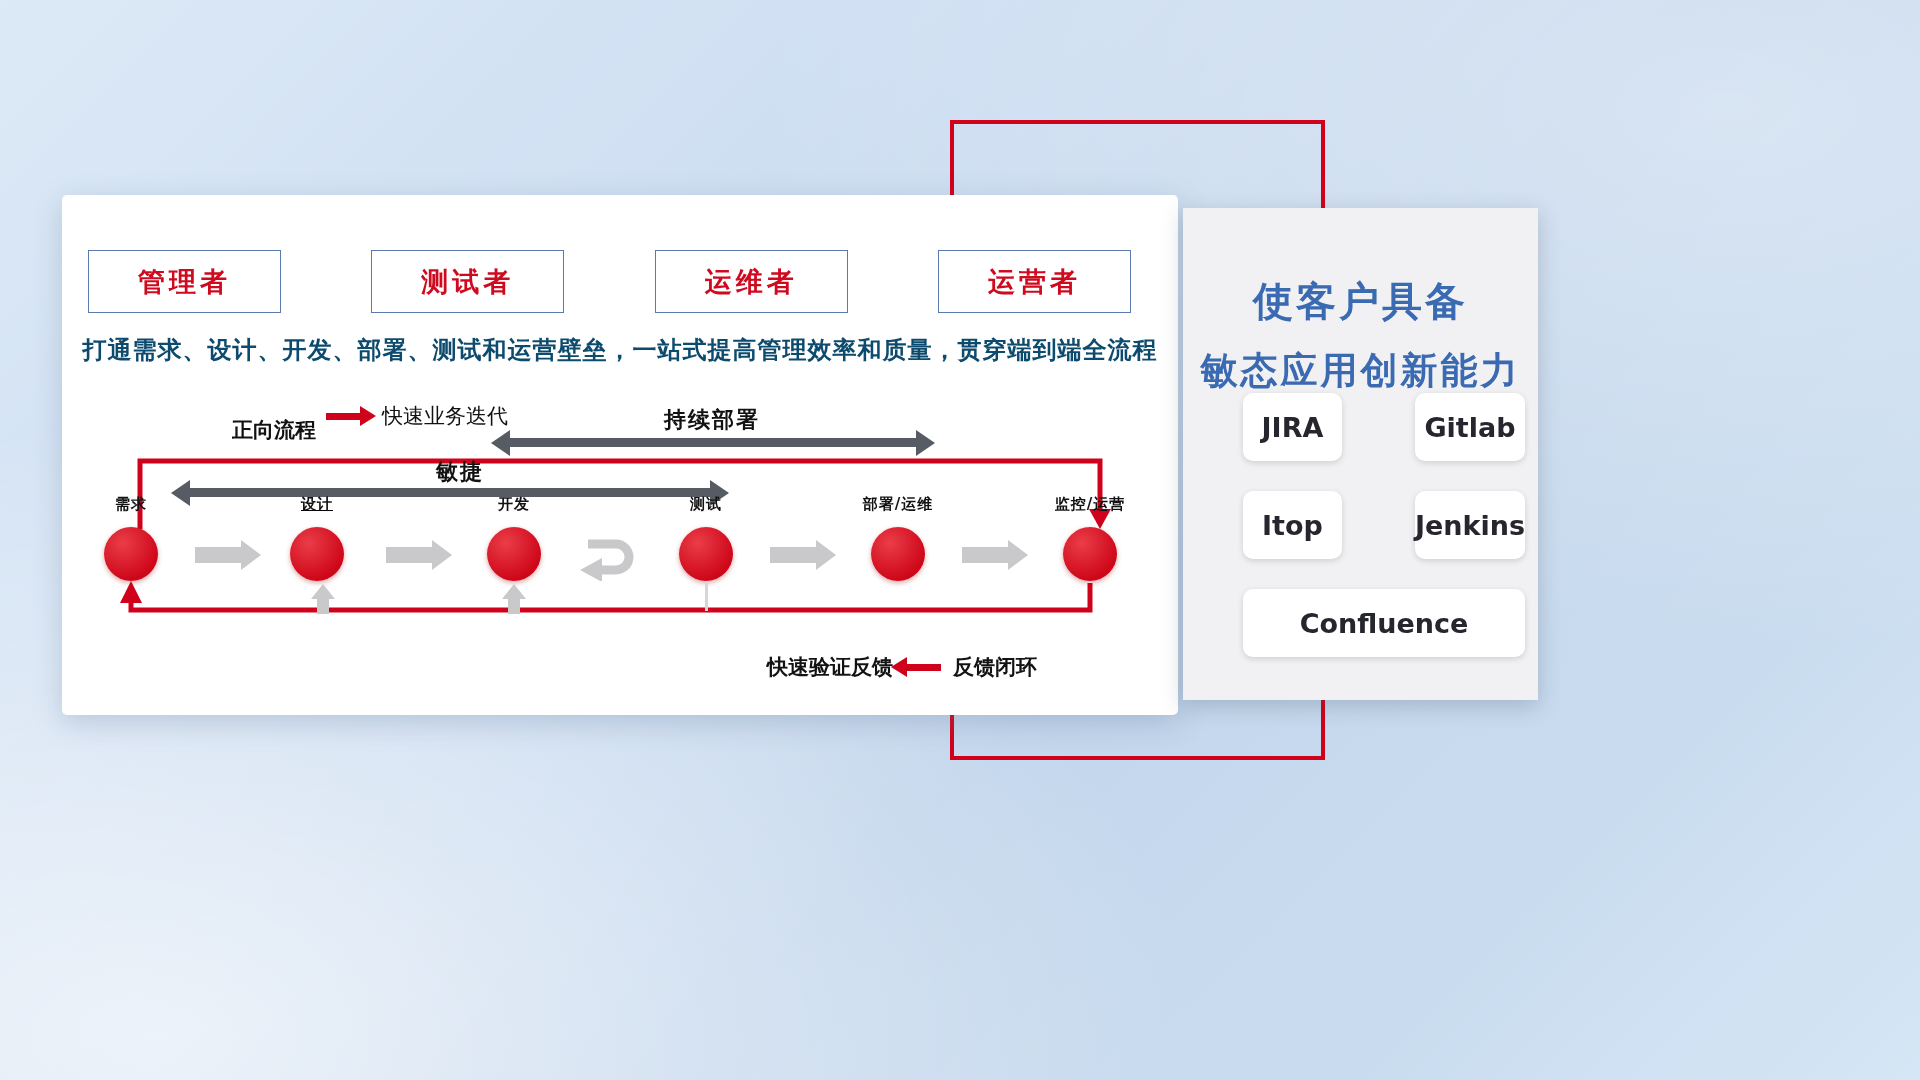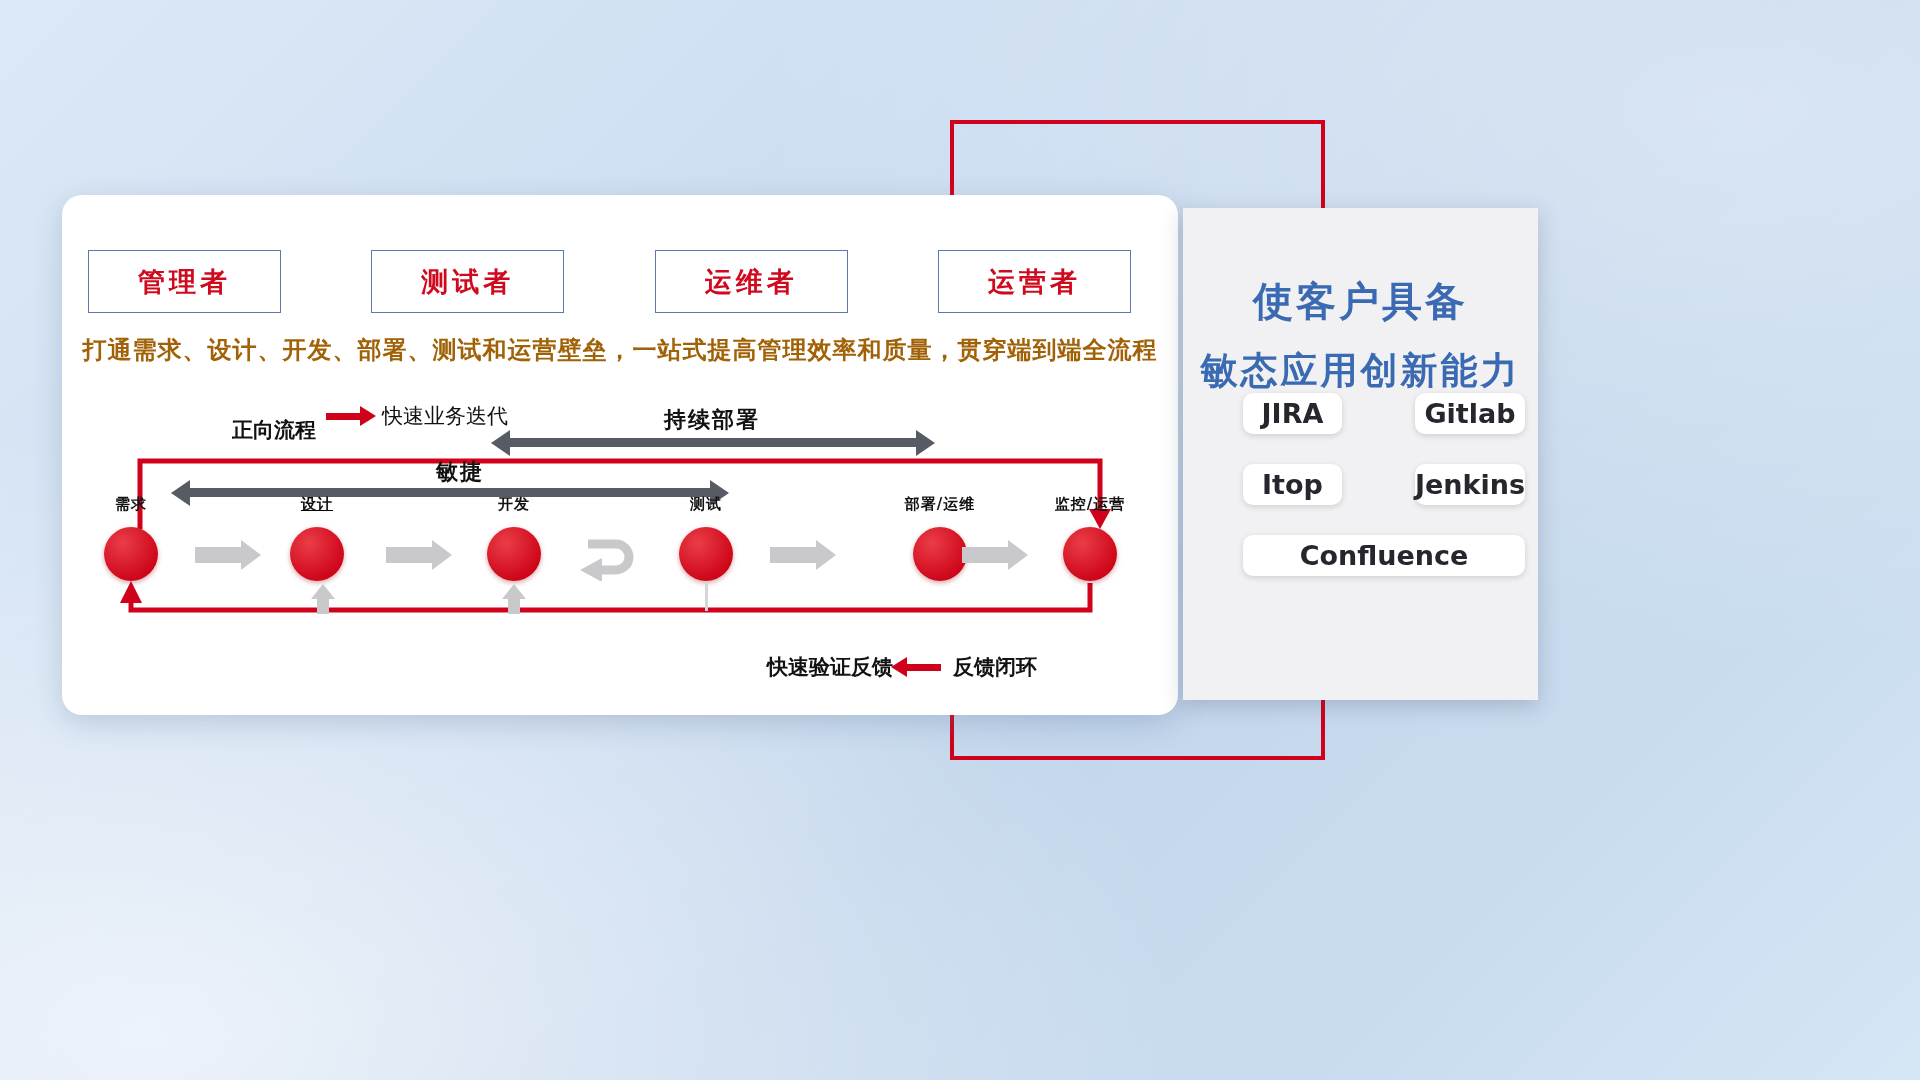--- a/index.html
+++ b/index.html
@@ -17,39 +17,39 @@
 
   
   .red-frame {
     position:absolute; left:950px; top:120px; width:375px; height:640px;
     border:4px solid #d0021b; z-index:1;
   }
 
   
   .main-panel {
     position:absolute; left:62px; top:195px; width:1116px; height:520px;
-    background:#ffffff; border-radius:20px; z-index:2;
+    background:#ffffff; border-radius:5px; z-index:2;
     box-shadow:0 8px 28px rgba(90,115,150,.28);
   }
 
   
   .roles {
     position:absolute; left:26px; top:55px; width:1043px;
     display:flex; justify-content:space-between;
   }
   .role-box {
     width:193px; height:63px; background:#fff;
     border:1px solid #5a79ad;
     display:flex; align-items:center; justify-content:center;
     color:#cf0a1e; font-size:27px; font-weight:bold; letter-spacing:4px;
   }
 
   .description {
     position:absolute; left:0; top:139px; width:100%;
-    text-align:center; font-size:24px; font-weight:bold; color:#a16207;
+    text-align:center; font-size:24px; font-weight:bold; color:#0c4a6e;
     letter-spacing:1px;
   }
 
   
   .legend-forward {
     position:absolute; left:170px; top:193px;
     display:flex; align-items:center; gap:10px;
     font-size:21px; color:#121212;
   }
   .legend-forward .lf-label { font-weight:bold;margin-top:28px; }
@@ -126,21 +126,21 @@
     position:absolute; left:0; right:0; text-align:center;
     color:#3a6ab1; font-weight:bold; letter-spacing:3px;margin-top:32px;
   }
   .rp-t1 { top:34px; font-size:40px; }
   .rp-t2 { top:106px; font-size:37px; }
   .tools {
     position:absolute; top:185px; left:13px; right:13px;
     display:grid; grid-template-columns:1fr 1fr; column-gap:26px; row-gap:30px;
   }
   .tool {
-    height:41px; background:#ffffff; border-radius:10px;
+    height:68px; background:#ffffff; border-radius:10px;
     display:flex; align-items:center; justify-content:center;
     font-size:27px; font-weight:bold; color:#26262e;
     box-shadow:0 2px 6px rgba(0,0,0,.14);
     margin-left:47px;
   }
   .tool:last-child { grid-column:1 / -1; }
 </style>
 </head>
 <body>
 
@@ -197,21 +197,21 @@
         <div class="circle"></div>
       </div>
       <div class="node" style="left:382px;">
         <div class="node-label">开发</div>
         <div class="circle"></div>
       </div>
       <div class="node" style="left:574px;">
         <div class="node-label">测试</div>
         <div class="circle"></div>
       </div>
-      <div class="node" style="left:808px;">
+      <div class="node" style="left:766px;">
         <div class="node-label">部署/运维</div>
         <div class="circle"></div>
       </div>
       <div class="node" style="left:958px;">
         <div class="node-label">监控/运营</div>
         <div class="circle"></div>
       </div>
 
       <div class="harrow" style="left:133px;"></div>
       <div class="harrow" style="left:324px;"></div>

